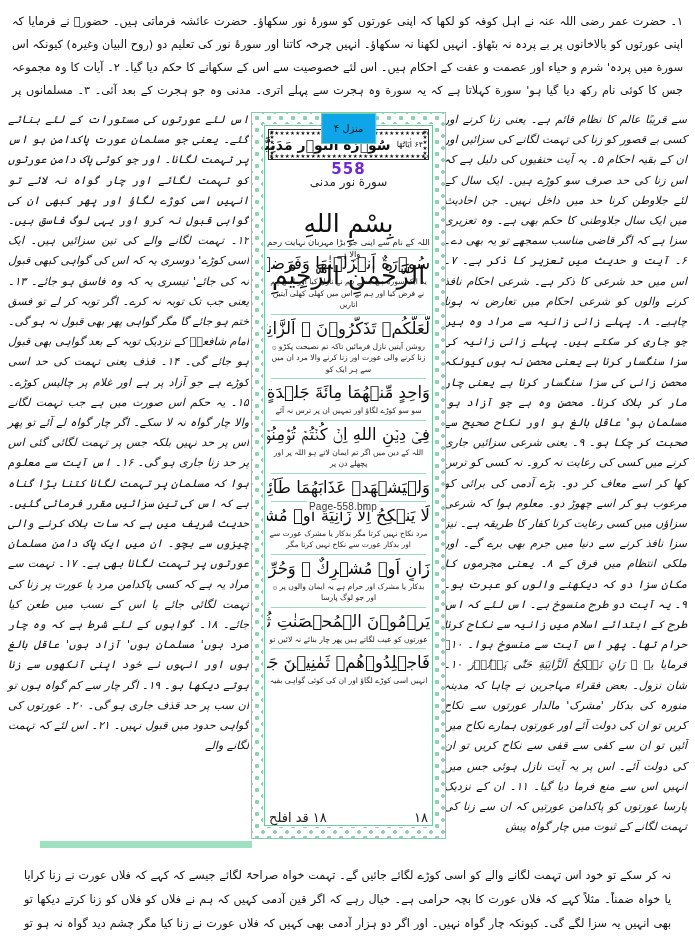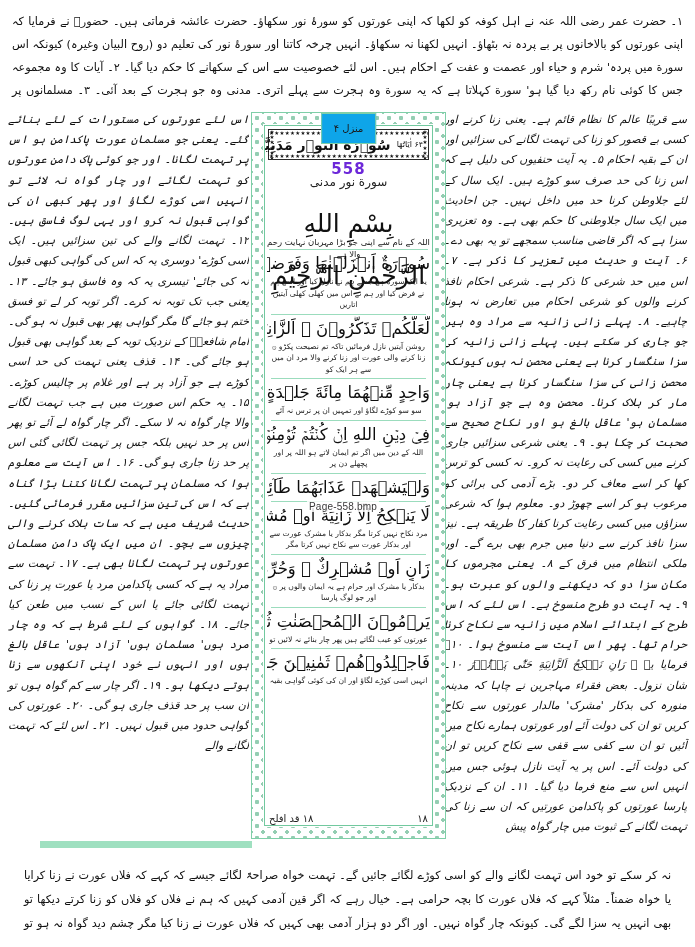--- a/index.html
+++ b/index.html
@@ -293,26 +293,26 @@
     margin: 1px 4px;
   }
 
   
   .panel-footer {
     position: absolute;
     left: 0; right: 0; bottom: 0;
     height: 14px;
     display: flex;
     flex-direction: row-reverse;
-    align-items: center;
+    align-items: flex-end;
     justify-content: space-between;
     padding: 0 4px;
     box-sizing: border-box;
     direction: rtl;
-    font-size: 10px;
+    font-size: 13px;
     color: #222;
     gap: 40px;
   }
 
   
   #watermark {
     position: absolute;
     left: 307px;
     top: 501px;
     font-family: "Liberation Sans", sans-serif;

